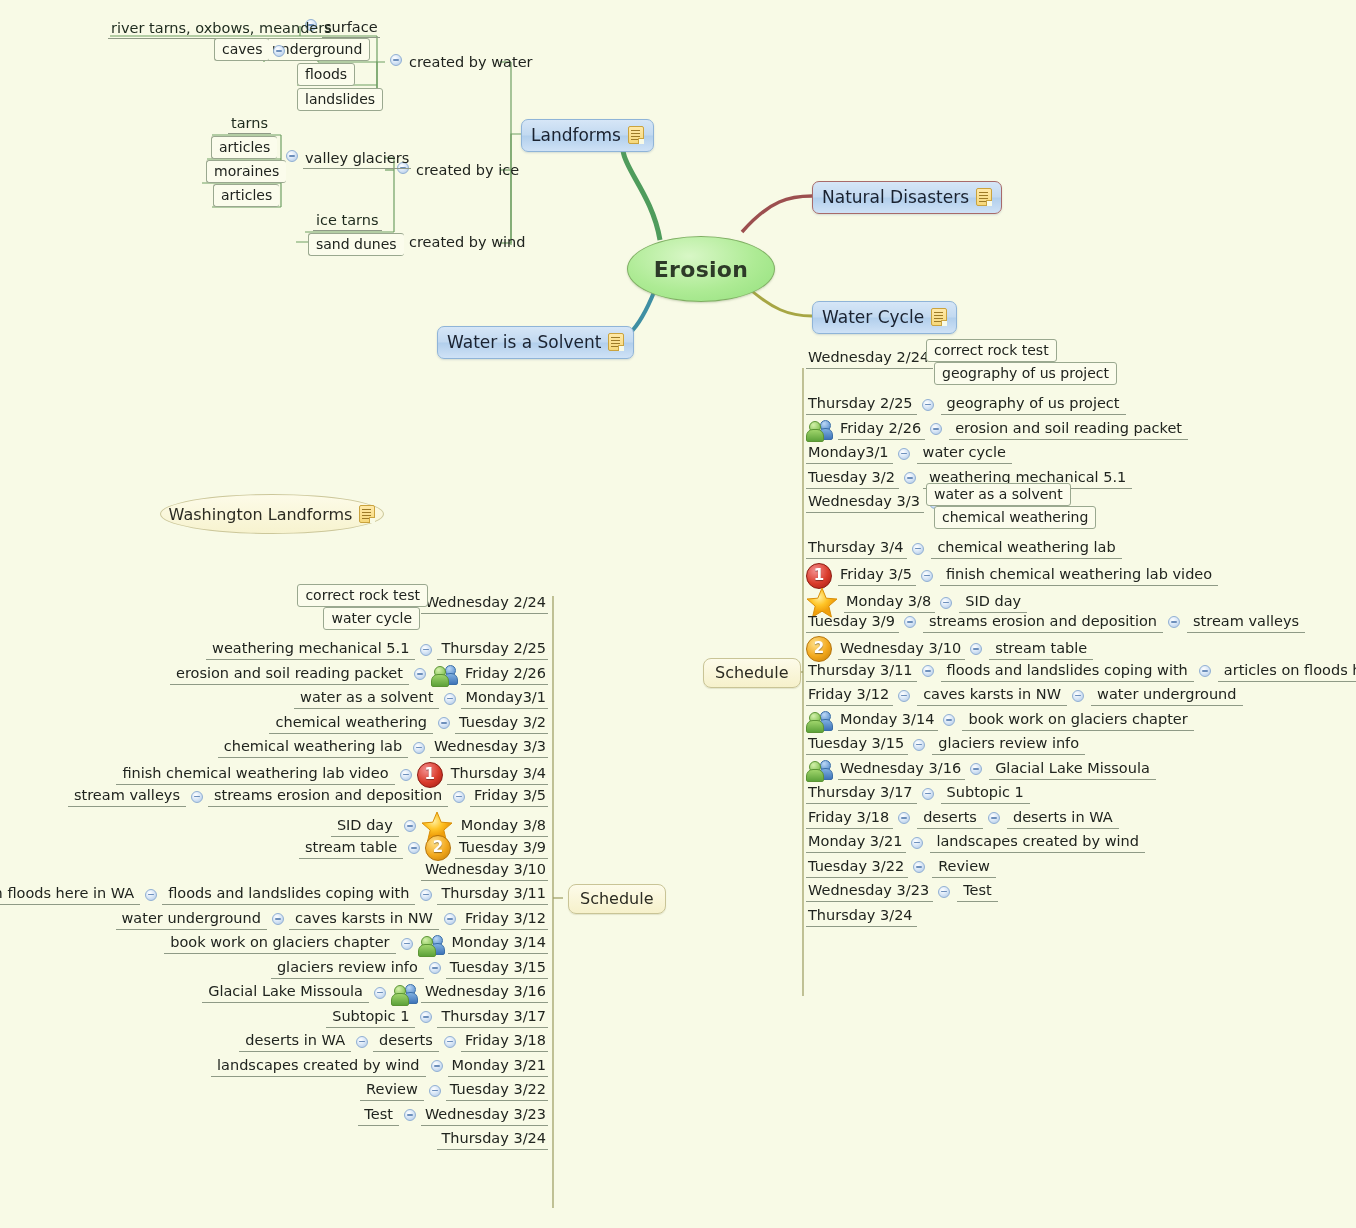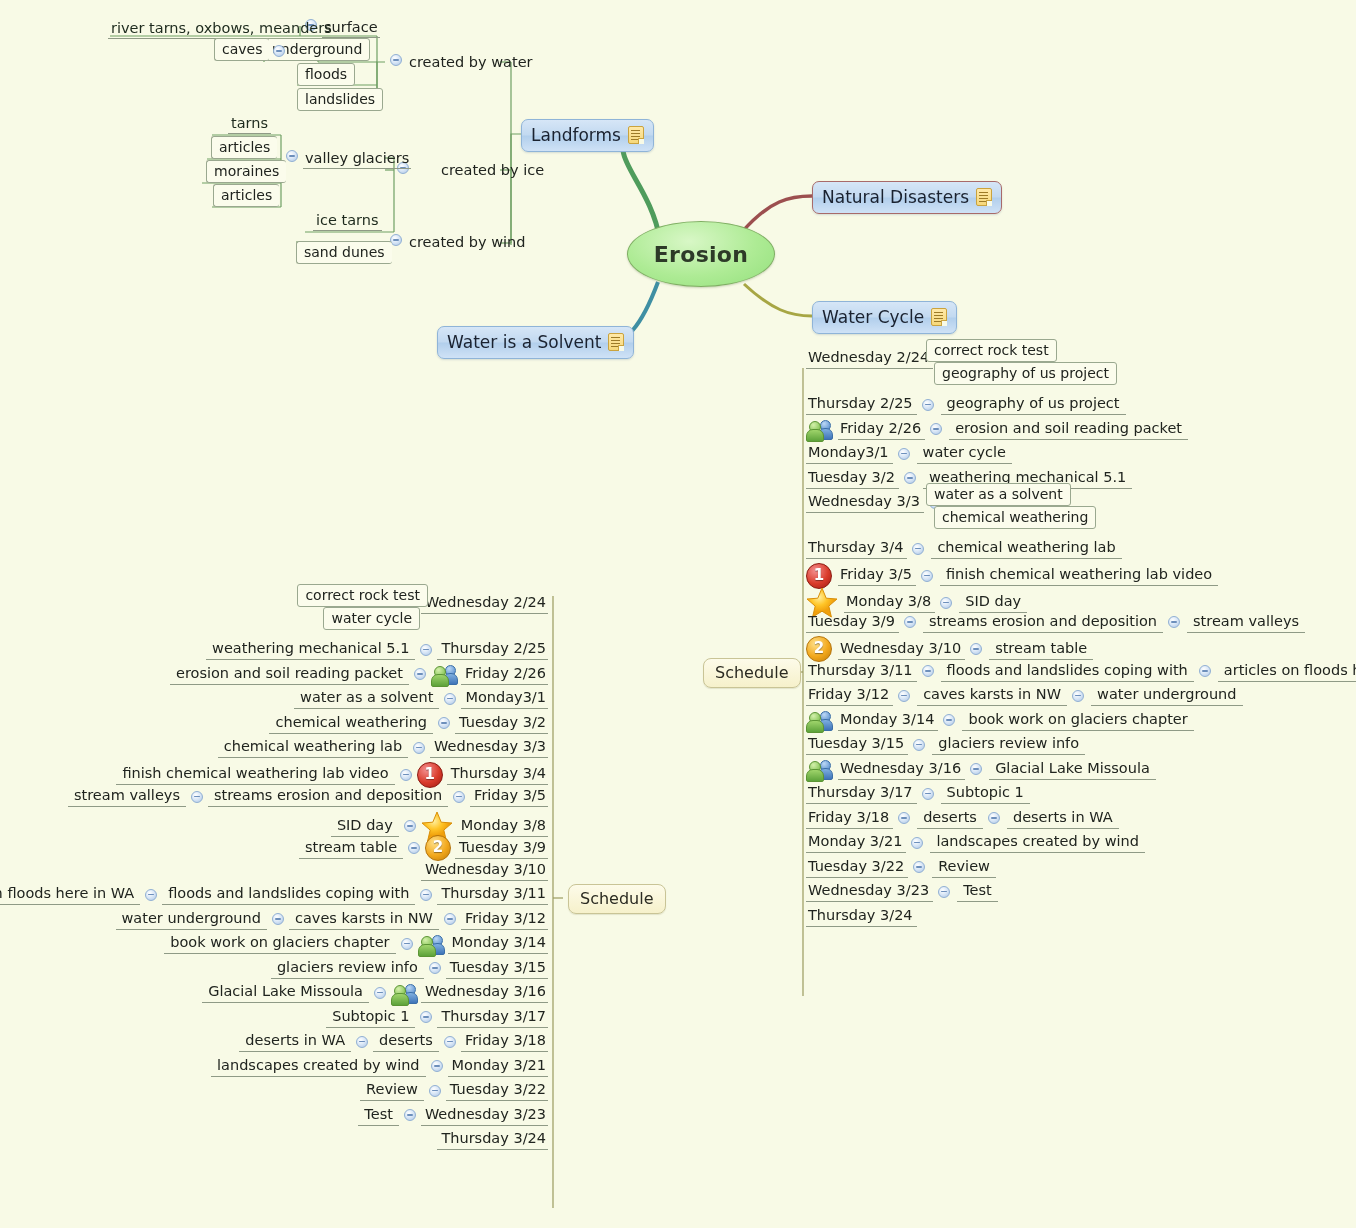--- a/index.html
+++ b/index.html
@@ -37,21 +37,21 @@
     box-sizing:border-box;
   }
   .tog::after{
     content:"";position:absolute;left:2px;right:2px;top:4px;
     height:1.5px;background:#6d8fbb;border-radius:1px;
   }
 
   
   .root{
     position:absolute;
-    left:627px;top:221px;
+    left:627px;top:236px;
     width:146px;height:64px;
     border-radius:50%/50%;
     background:radial-gradient(ellipse at 42% 30%, #d8f7c6 0%, #aeeb95 55%, #93e07c 100%);
     border:1px solid #7fae63;
     display:flex;align-items:center;justify-content:center;
     font-size:22px;font-weight:bold;color:#2d3a28;
     letter-spacing:.3px;
     box-shadow:0 1px 2px rgba(120,140,100,.35);
   }
 
@@ -239,35 +239,39 @@
   <div class="mainnode" style="left:812px;top:301px;">
     <span>Water Cycle</span>
     <span class="noteicon"></span>
   </div>
 
   <div class="mainnode" style="left:437px;top:326px;">
     <span>Water is a Solvent</span>
     <span class="noteicon"></span>
   </div>
 
+  <div class="ovalnode" style="left:160px;top:494px;width:222px;height:38px;">
+    <span>Washington Landforms</span>
+    <span class="noteicon"></span>
+  </div>
 
   <div class="schedulenode" style="left:568px;top:884px;">
     <span>Schedule</span>
   </div>
 
   <div class="schedulenode" style="left:703px;top:658px;">
     <span>Schedule</span>
   </div>
 
   <div class="row" style="left:385px;top:54px;">
     <span class="tog"></span>
     <span class="lbl">created by water</span>
   </div>
 
-  <div class="row" style="left:392px;top:162px;gap:25px;">
+  <div class="row" style="left:392px;top:162px;">
     <span class="tog"></span>
     <span class="lbl">created by ice</span>
   </div>
 
   <div class="row" style="left:385px;top:234px;">
     <span class="tog"></span>
     <span class="lbl">created by wind</span>
   </div>
 
   <div class="row" style="left:300px;top:19px;">
@@ -307,21 +311,21 @@
   <div class="boxed" style="left:206px;top:160px;border-right:none;">
     <span>moraines</span>
   </div>
   <div class="boxed" style="left:213px;top:184px;border-right:none;">
     <span>articles</span>
   </div>
 
   <div class="topic ul" style="left:313px;top:211px;">
     <span>ice tarns</span>
   </div>
-  <div class="boxed" style="left:296px;top:233px;border-right:none;margin-top:8px;">
+  <div class="boxed" style="left:308px;top:233px;border-right:none;">
     <span>sand dunes</span>
   </div>
 
   <div id="sched-right">
       <div style="position: absolute; left: 806px; top: 348px; display: flex; align-items: center; white-space: nowrap; font-size: 14.5px;">
         <span class="lbl ul" style="padding: 1px 4px 3px 2px;">Wednesday 2/24</span>
         <span class="tog"></span>
       </div>
       <div class="boxed" style="left: 926px; top: 339px;">correct rock test</div>
       <div class="boxed" style="left: 934px; top: 362px;">geography of us project</div>

